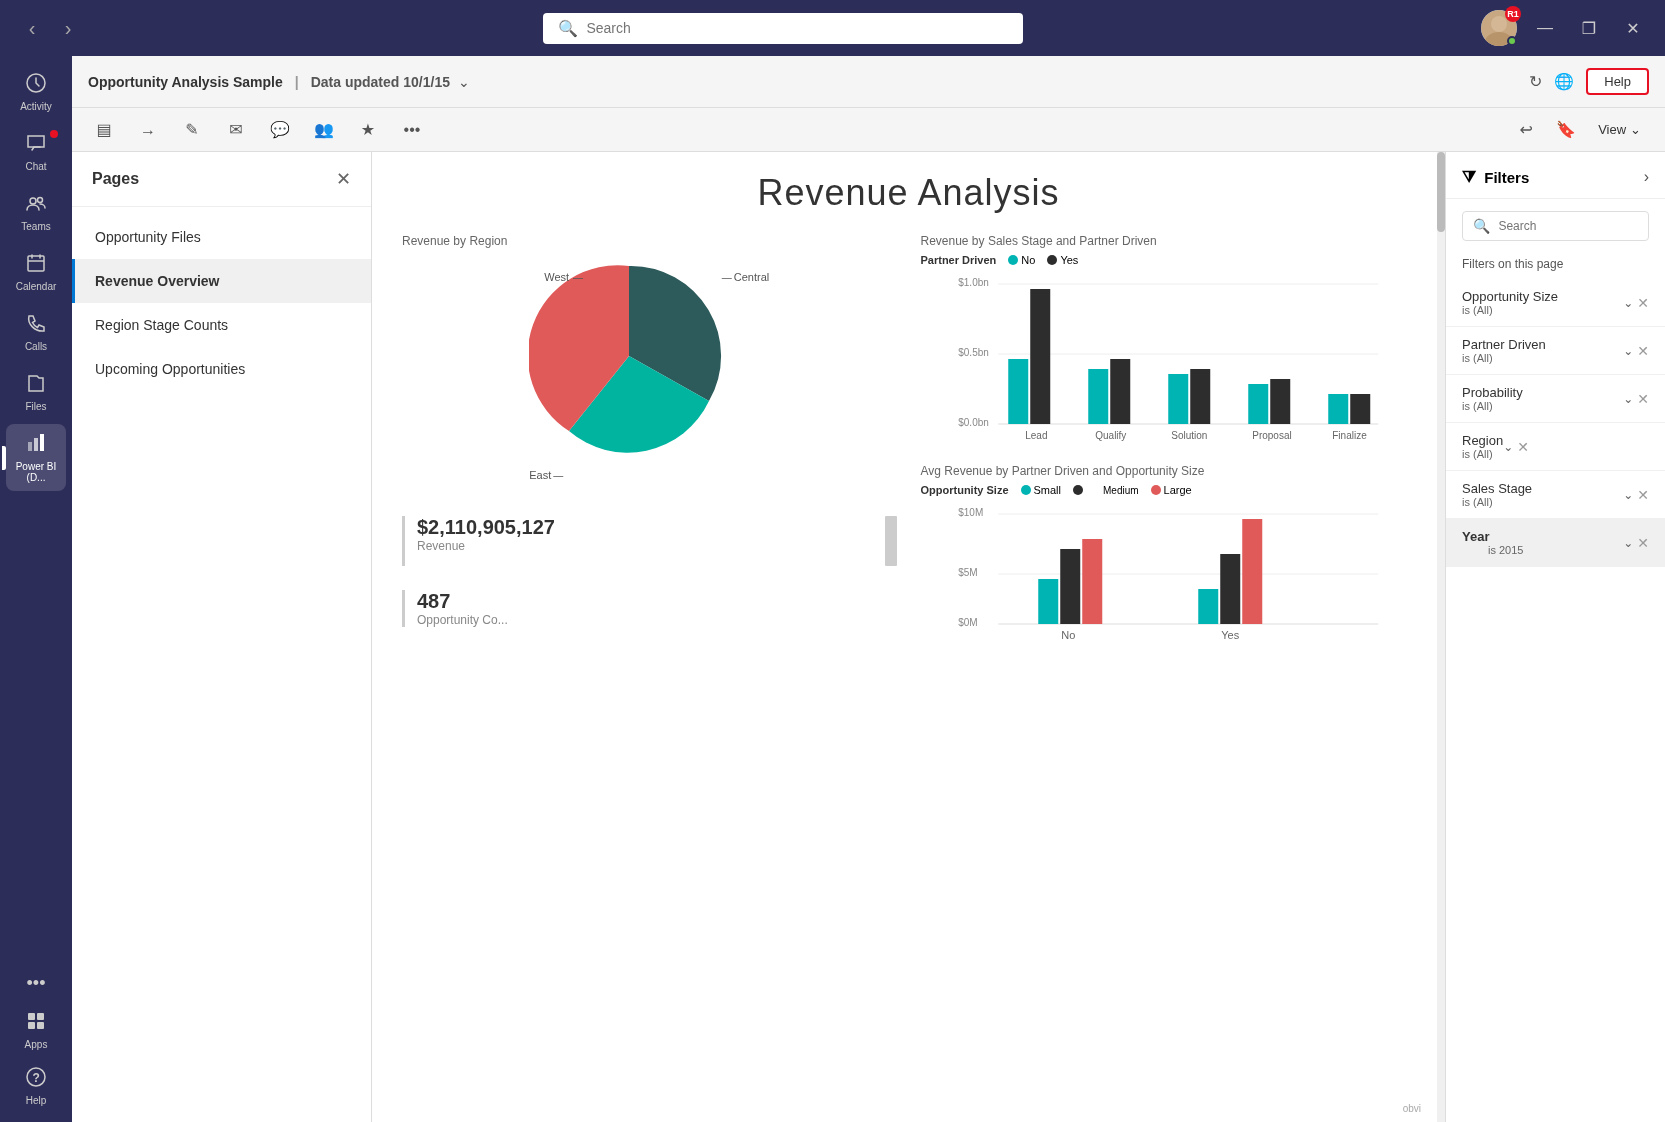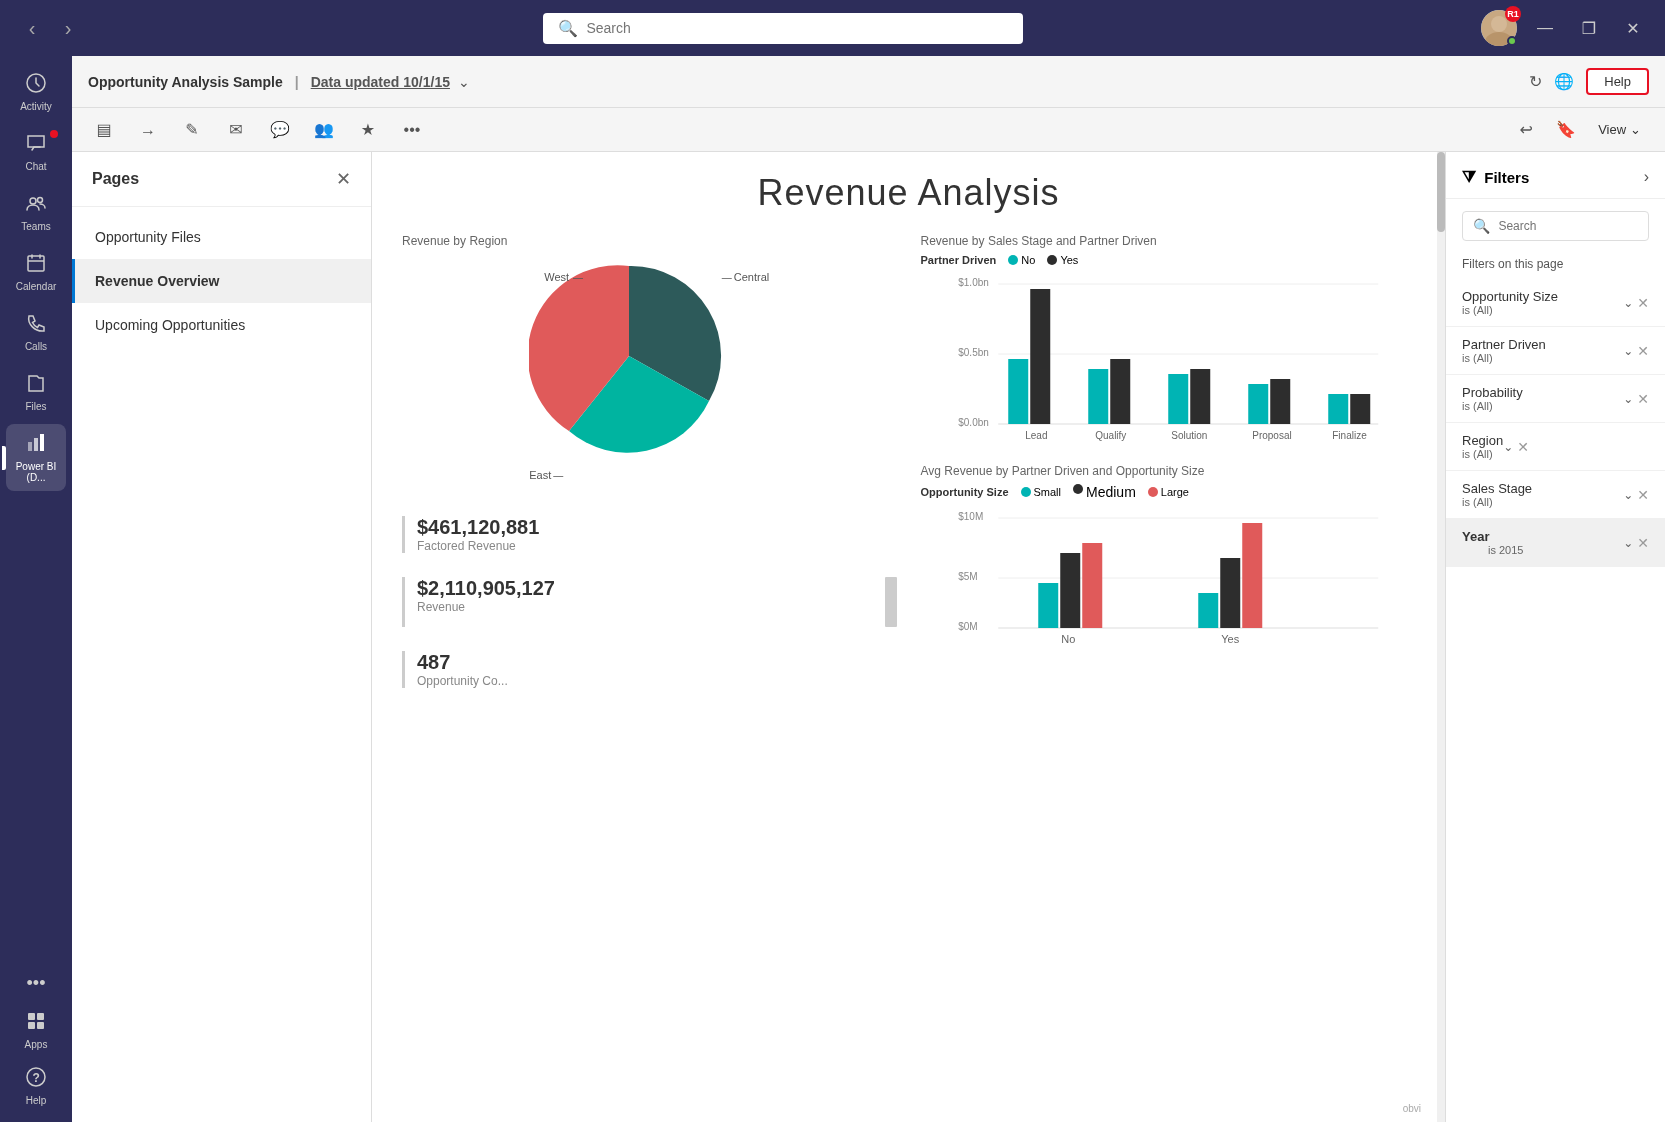--- a/index.html
+++ b/index.html
@@ -278,21 +278,21 @@
       </div>
     </div>
   </div>
 
   <div class="content-area">
 
     <div class="report-toolbar">
       <div class="report-title">
         <span style="font-weight:600;font-size:14px;">Opportunity Analysis Sample</span>
         <span style="color:#999;margin:0 4px;">|</span>
-        <span style="color:#555;font-size:14px;text-decoration:underline;">Data updated 10/1/15</span>
+        <span style="color:#555;font-size:14px;">Data updated 10/1/15</span>
         <button style="background:none;border:none;cursor:pointer;font-size:14px;color:#555;">⌄</button>
       </div>
       <div class="toolbar-right">
         <button style="background:none;border:none;cursor:pointer;font-size:16px;color:#555;">↻</button>
         <button style="background:none;border:none;cursor:pointer;font-size:16px;color:#555;">🌐</button>
         <button class="toolbar-icon-btn close-btn">Help</button>
       </div>
     </div>
 
     <div class="action-toolbar">
@@ -322,20 +322,23 @@
         <div class="pages-header">
           <h3>Pages</h3>
           <button class="pages-close">✕</button>
         </div>
         <div class="pages-list">
           <div class="page-item">
             <span>Opportunity Files</span>
           </div>
           <div class="page-item active">
             <span>Revenue Overview</span>
+          </div>
+          <div class="page-item">
+            <span>Region Stage Counts</span>
           </div>
           <div class="page-item">
             <span>Upcoming Opportunities</span>
           </div>
         </div>
       </div>
 
       <div class="report-view">
         <div class="report-inner">
           <h1 class="report-page-title">Revenue Analysis</h1>
@@ -368,26 +371,20 @@
                   <div style="position:absolute;bottom:15px;left:0px;font-size:11px;color:#555;display:flex;align-items:center;gap:2px;">
                     <span>East</span>
                     <span style="font-size:10px;">—</span>
                   </div>
                 </div>
               </div>
 
               <div style="padding:12px 0;">
                 <div class="stat-item">
                   <div>
-                    <div style="font-size:20px;font-weight:600;color:#333;">$461,120,881</div>
-                    <div style="font-size:12px;color:#888;">Factored Revenue</div>
-                  </div>
-                </div>
-                <div class="stat-item">
-                  <div>
                     <div style="font-size:20px;font-weight:600;color:#333;">$2,110,905,127</div>
                     <div style="font-size:12px;color:#888;">Revenue</div>
                   </div>
                   <div style="width:12px;height:50px;background:#ccc;margin-left:auto;border-radius:1px;"></div>
                 </div>
                 <div class="stat-item">
                   <div>
                     <div style="font-size:20px;font-weight:600;color:#333;">487</div>
                     <div style="font-size:12px;color:#888;">Opportunity Co...</div>
                   </div>
@@ -446,21 +443,21 @@
               </div>
 
               <div>
                 <div style="font-size:12px;color:#666;margin-bottom:6px;">Avg Revenue by Partner Driven and Opportunity Size</div>
                 <div style="display:flex;align-items:center;gap:12px;margin-bottom:8px;">
                   <span style="font-size:11px;font-weight:700;color:#333;">Opportunity Size</span>
                   <span style="display:flex;align-items:center;gap:3px;font-size:11px;">
                     <span style="width:10px;height:10px;background:#00b4b4;border-radius:50%;display:inline-block;"></span>
                     <span>Small</span>
                   </span>
-                  <span style="display:flex;align-items:flex-start;gap:3px;font-size:14px;">
+                  <span style="display:flex;align-items:flex-start;gap:20px;font-size:10px;">
                     <span style="width:10px;height:10px;background:#2d2d2d;border-radius:50%;display:inline-block;"></span>
                     <span>Medium</span>
                   </span>
                   <span style="display:flex;align-items:center;gap:3px;font-size:11px;">
                     <span style="width:10px;height:10px;background:#e05a5a;border-radius:50%;display:inline-block;"></span>
                     <span>Large</span>
                   </span>
                 </div>
                 <div style="position:relative;">
                   <svg viewBox="0 0 420 145" width="100%" height="145">

